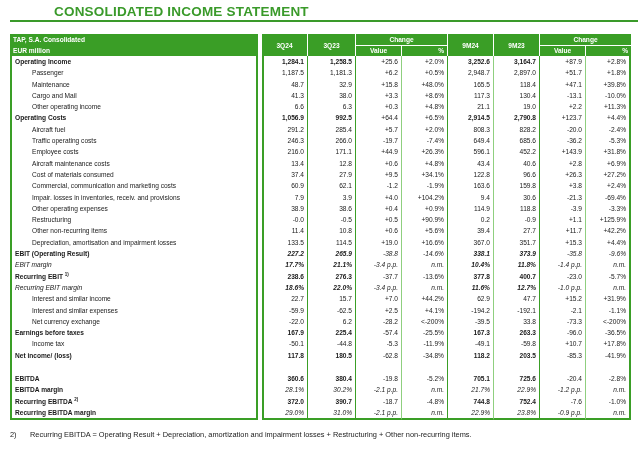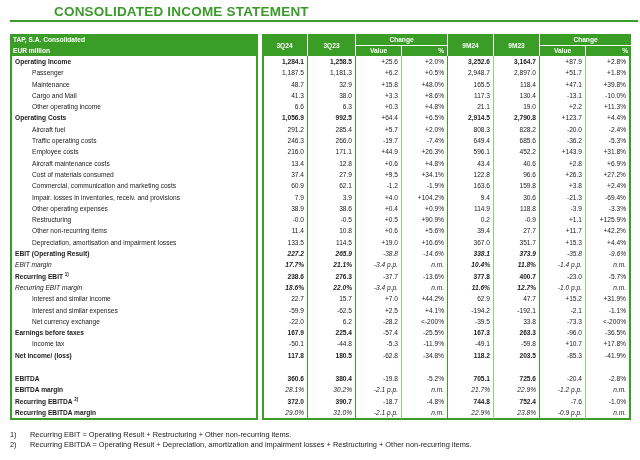--- a/index.html
+++ b/index.html
@@ -460,15 +460,14 @@
         <td class="num bx c-sep i">n.m.</td>
         <td class="num bx c-thin i">22.9%</td>
         <td class="num bx c-sep i">23.8%</td>
         <td class="num bx c-thin i">-0.9 p.p.</td>
         <td class="num bx c-last i">n.m.</td>
       </tr>
     </tbody>
 </table>
 
 <div class="notes">
-  <div><span class="n">1)</span><span>Recurring EBIT = Operating Result + Restructuring + Other non-recurring items.</span></div>
   <div><span class="n">2)</span><span>Recurring EBITDA = Operating Result + Depreciation, amortization and impairment losses + Restructuring + Other non-recurring items.</span></div>
 </div>
 
 </body></html>

